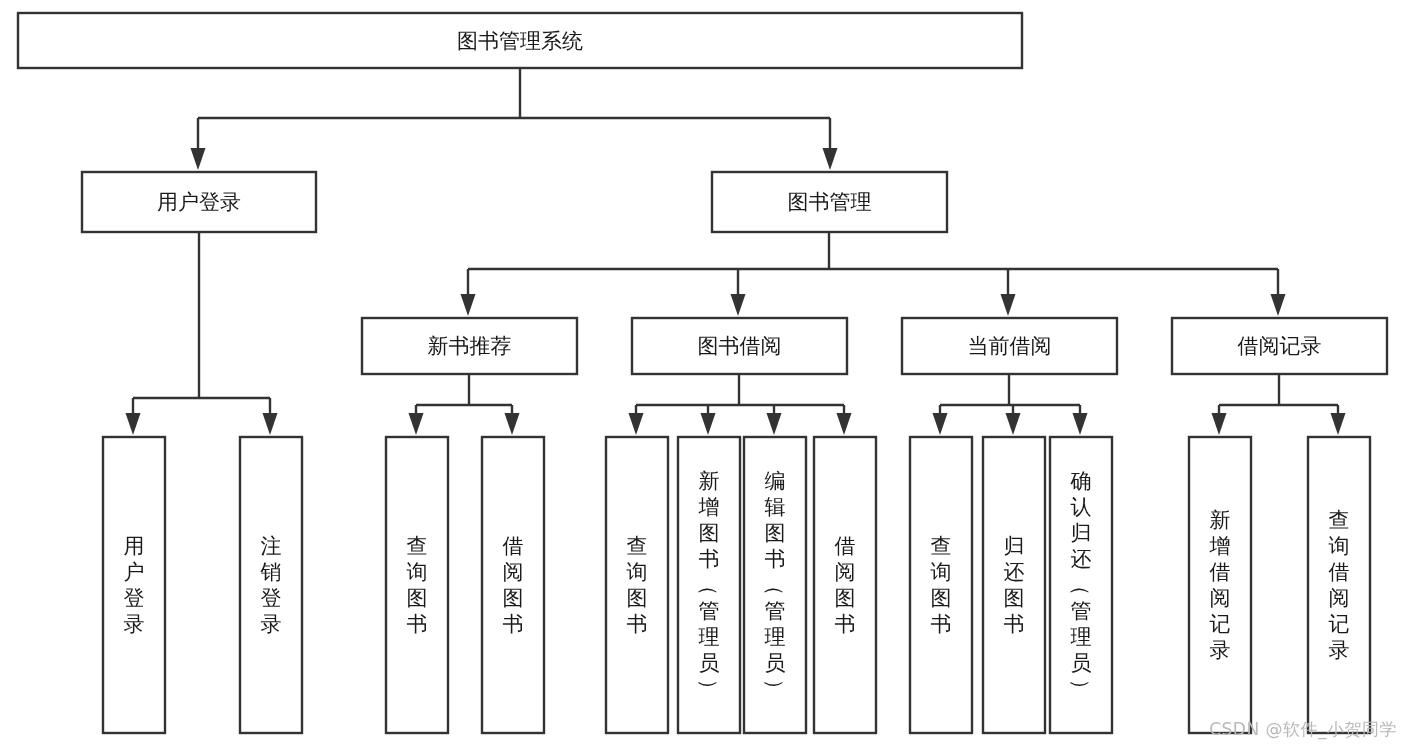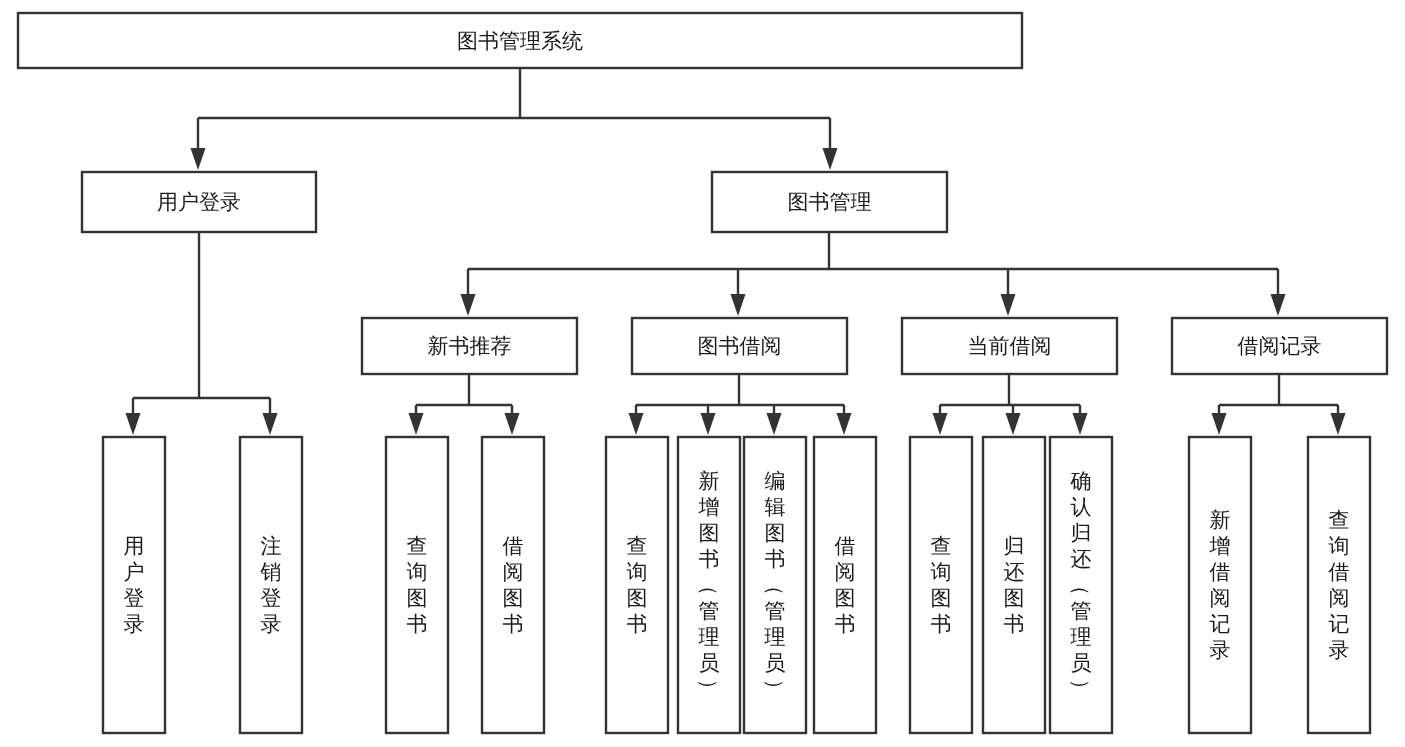--- a/index.html
+++ b/index.html
@@ -269,13 +269,14 @@
           <rect class="node-rect" x="1308" y="437" width="62" height="296"></rect>
           <text class="node-label-v" x="1339" y="527.28">查</text>
           <text class="node-label-v" x="1339" y="553.28">询</text>
           <text class="node-label-v" x="1339" y="579.28">借</text>
           <text class="node-label-v" x="1339" y="605.28">阅</text>
           <text class="node-label-v" x="1339" y="631.28">记</text>
           <text class="node-label-v" x="1339" y="657.28">录</text>
         </g>
       </g>
   </svg>
+  <div class="watermark">CSDN @软件_小贺同学</div>
 </div>
 
 </body></html>

